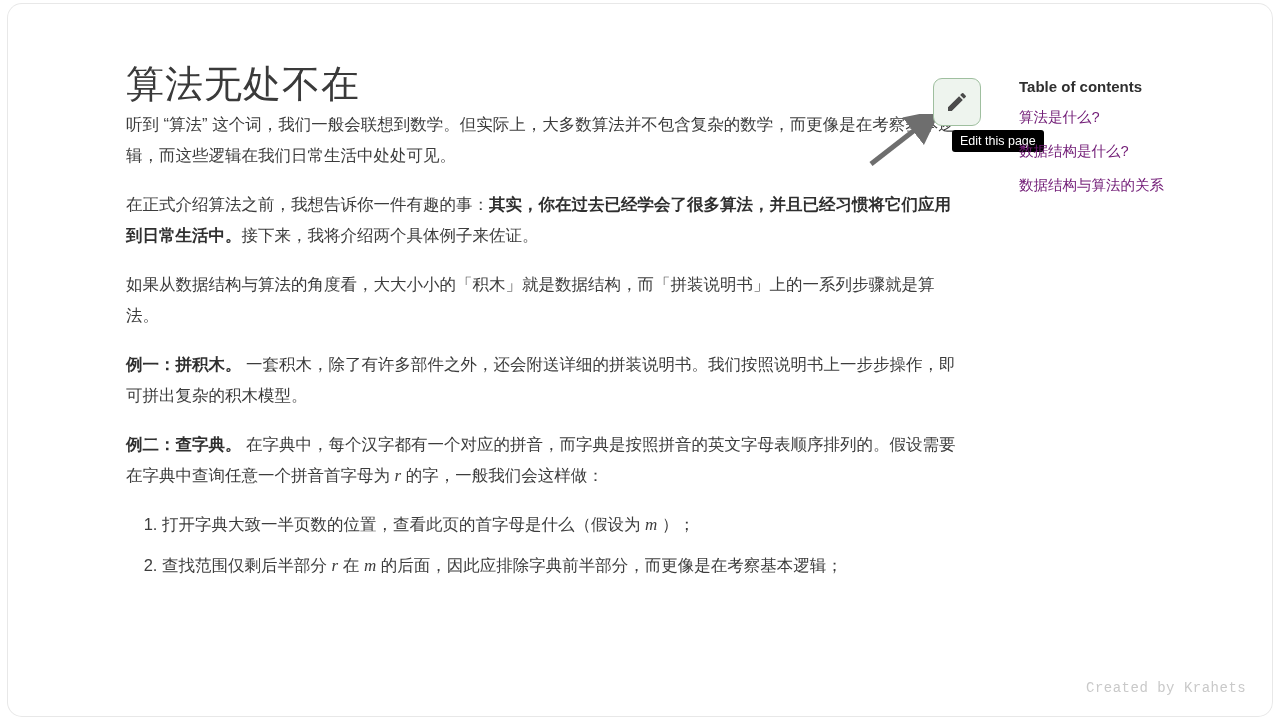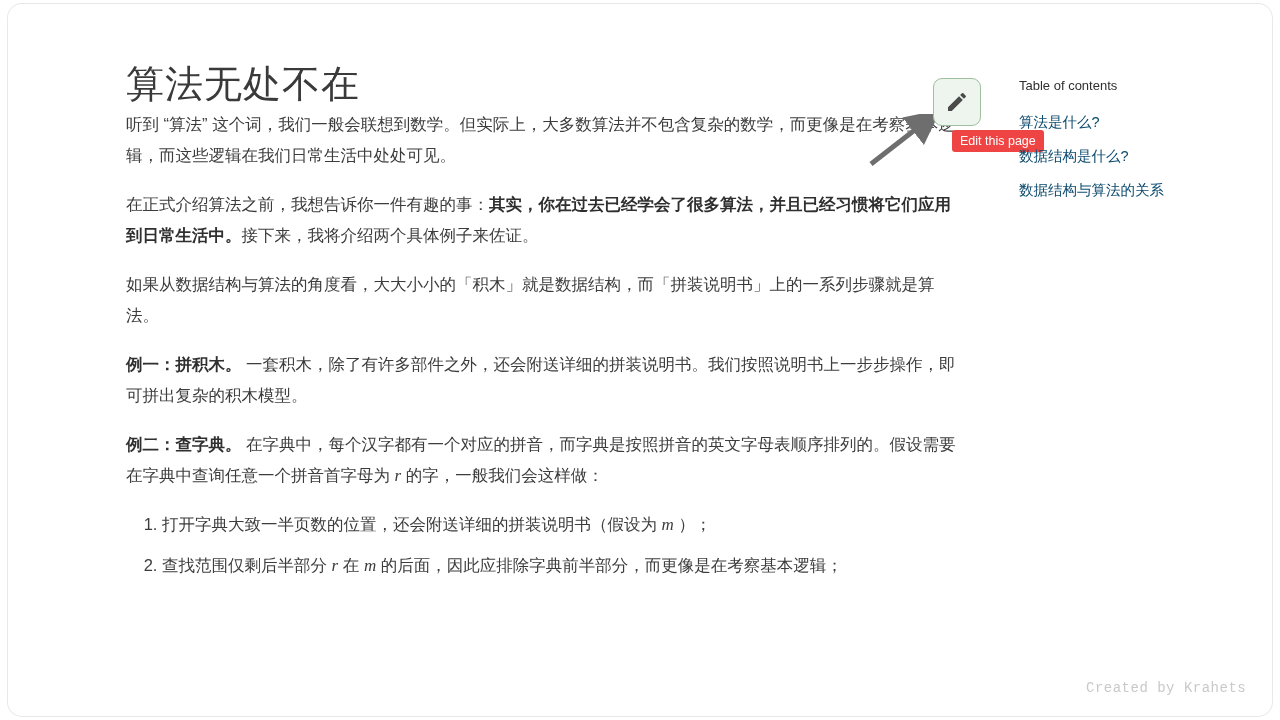--- a/index.html
+++ b/index.html
@@ -87,21 +87,21 @@
     align-items: center;
     justify-content: center;
     box-sizing: border-box;
   }
   .edit-btn svg { display: block; }
 
   .tooltip {
     position: absolute;
     left: 944px;
     top: 126px;
-    background: #ef4444;
+    background: #000000;
     color: #ffffff;
     font-size: 12.5px;
     padding: 4px 8px;
     border-radius: 3px;
     white-space: nowrap;
     font-family: "Liberation Sans", sans-serif;
   }
 
   
   .arrow {
@@ -113,31 +113,32 @@
   }
 
   
   .toc {
     position: absolute;
     left: 1011px;
     top: 74px;
     width: 200px;
   }
   .toc-title {
-    font-size: 13px;
-    font-weight: normal;
+    font-size: 15px;
+    font-weight: bold;
     color: #2f2f2f;
-    margin: 0 0 20px 0;
+    margin: 0 0 14px 0;
   }
   .toc-item {
     font-size: 14.5px;
-    color: #0c4a6e;
+    color: #701a75;
     margin-bottom: 15px;
     line-height: 1.3;
     cursor: pointer;
+    font-family: Liberation Mono, monospace;
   }
 
   .footer {
     position: absolute;
     left: 1078px;
     top: 676px;
     font-family: "Liberation Mono", monospace;
     font-size: 14px;
     color: #c9c9c9;
     letter-spacing: 0.5px;
@@ -171,21 +172,21 @@
 
       <p class="para">
         <span class="bold">例二：查字典。</span>
         <span>在字典中，每个汉字都有一个对应的拼音，而字典是按照拼音的英文字母表顺序排列的。假设需要在字典中查询任意一个拼音首字母为</span>
         <span class="mathvar">r</span>
         <span>的字，一般我们会这样做：</span>
       </p>
 
       <ol class="steps">
         <li>
-          <span>打开字典大致一半页数的位置，还会附送详细的拼装说明书（假设为</span>
+          <span>打开字典大致一半页数的位置，查看此页的首字母是什么（假设为</span>
           <span class="mathvar">m</span>
           <span>）；</span>
         </li>
         <li>
           <span>查找范围仅剩后半部分</span>
           <span class="mathvar">r</span>
           <span>在</span>
           <span class="mathvar">m</span>
           <span>的后面，因此应排除字典前半部分，而更像是在考察基本逻辑；</span>
         </li>

